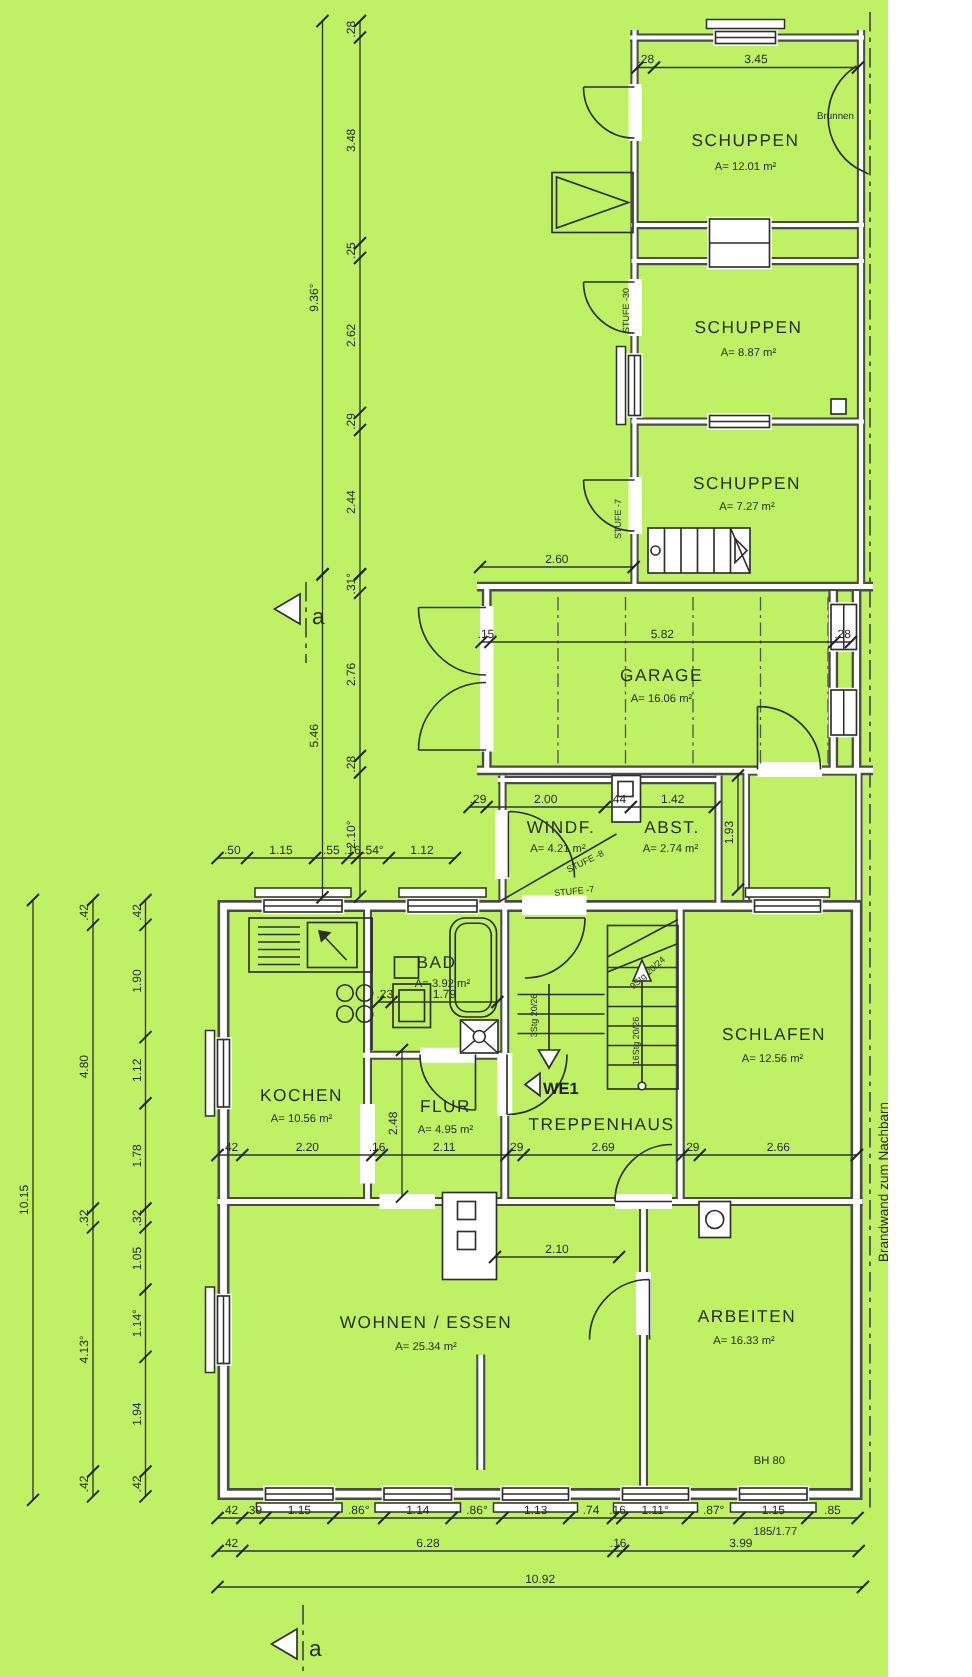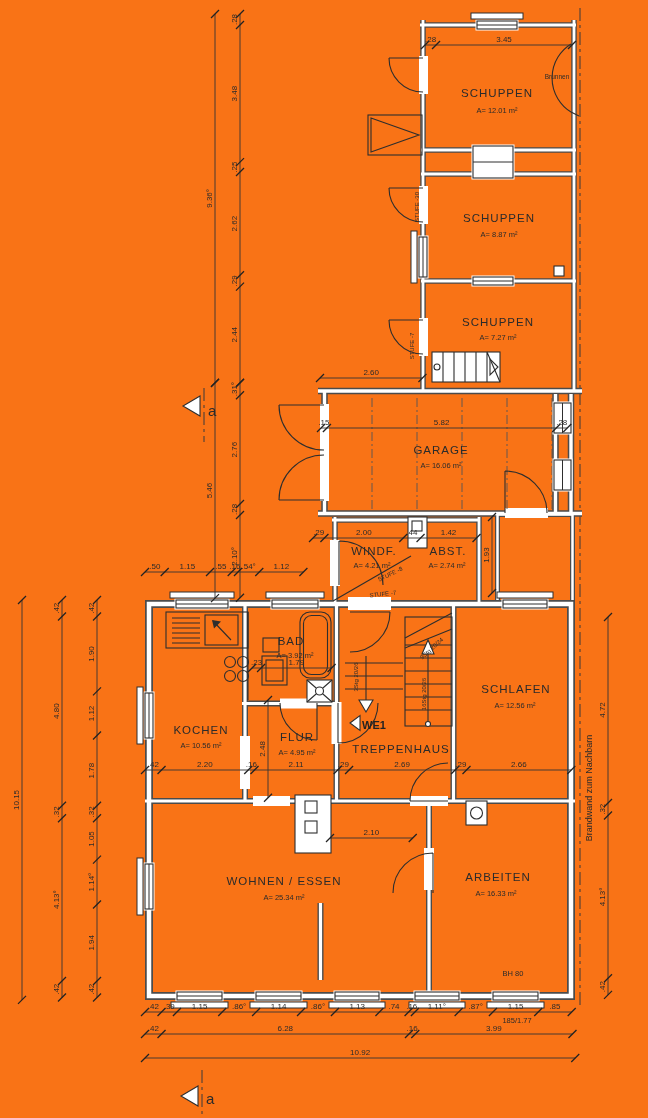--- a/index.html
+++ b/index.html
@@ -1,16 +1,16 @@
 <!DOCTYPE html>
 <html><head>
 <meta charset="utf-8">
 <style>
   html,body{margin:0;padding:0;background:#fff;}
-  .plan{width:648px;height:1118px;position:relative;background:#f97316;overflow:hidden;
+  .plan{width:592px;height:1118px;position:relative;background:#bef264;overflow:hidden;
         font-family:"Liberation Sans", sans-serif;}
   svg{display:block;}
   .wallD{stroke:#4b4b4b;fill:none;}
   .wallW{stroke:#ffffff;fill:none;}
   .thin{stroke:#2e2e2e;stroke-width:1.1;fill:none;}
   .thinf{stroke:#2e2e2e;stroke-width:1.1;fill:#fff;}
   .dashdot{stroke:#3a3a3a;stroke-width:1;fill:none;stroke-dasharray:13 4 3 4;}
   .dashdot2{stroke:#555;stroke-width:0.9;fill:none;stroke-dasharray:9 3 2 3;}
   .dimline{stroke:#333;stroke-width:0.9;}
   .tick{stroke:#222;stroke-width:1.3;}

